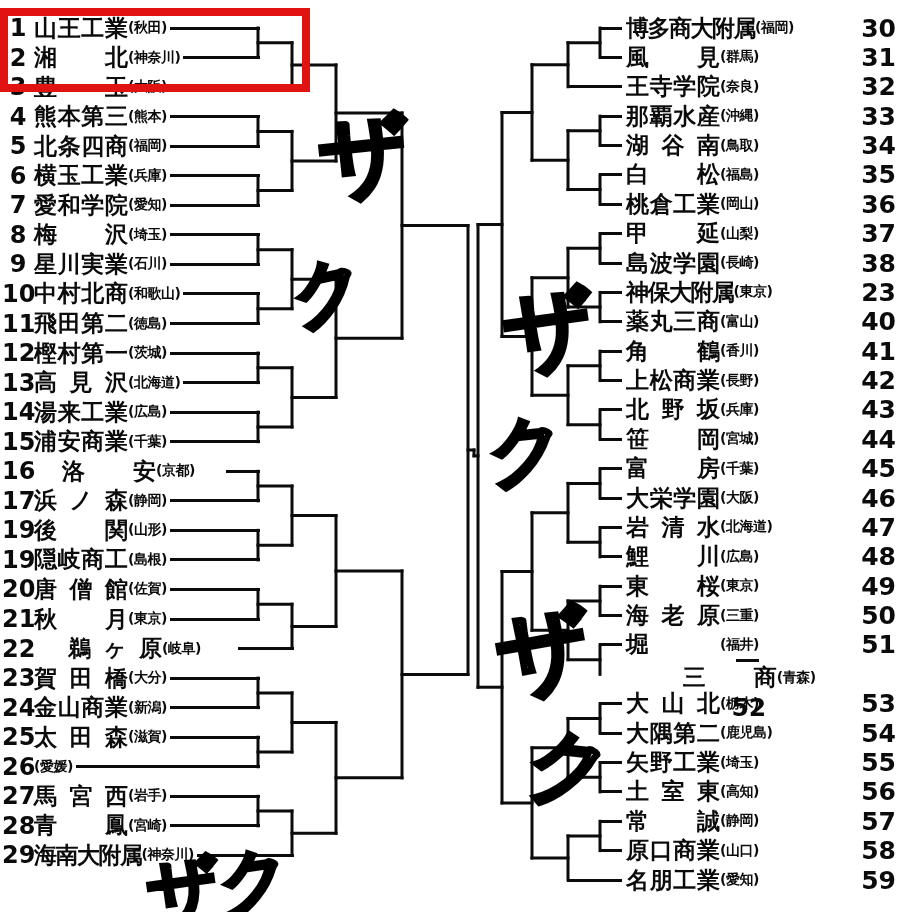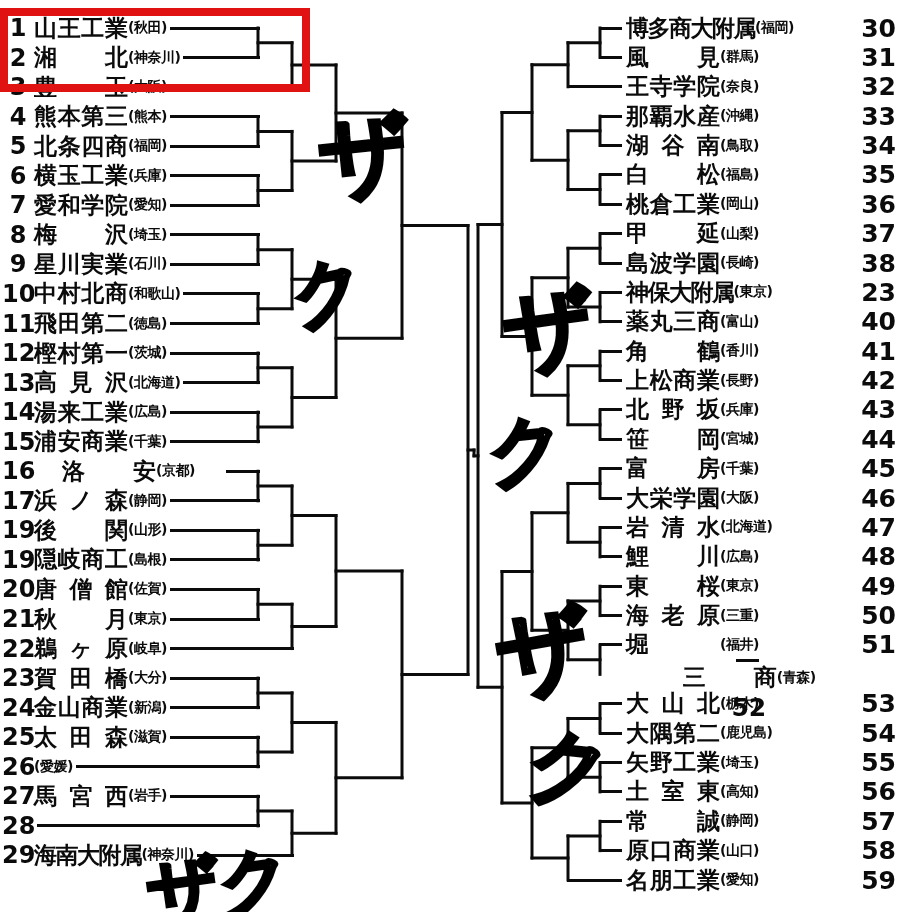--- a/index.html
+++ b/index.html
@@ -360,21 +360,21 @@
         <span class="lead"></span>
       </div>
       <div class="row left-row" style="top: 604px; left: 2px; width: 257.5px;">
         <span class="num">21</span>
         <span class="namewrap">
           <span class="nm">秋月</span>
           <span class="pf">(東京)</span>
         </span>
         <span class="lead"></span>
       </div>
-      <div class="row left-row" style="top: 633.55px; left: 2px; width: 291.5px;">
+      <div class="row left-row" style="top: 633.55px; left: 2px; width: 291.5px; gap: 34px;">
         <span class="num">22</span>
         <span class="namewrap">
           <span class="nm">鵜ヶ原</span>
           <span class="pf">(岐阜)</span>
         </span>
         <span class="lead"></span>
       </div>
       <div class="row left-row" style="top: 663.1px; left: 2px; width: 257.5px;">
         <span class="num">23</span>
         <span class="namewrap">
@@ -409,20 +409,24 @@
       <div class="row left-row" style="top: 781.3px; left: 2px; width: 257.5px;">
         <span class="num">27</span>
         <span class="namewrap">
           <span class="nm">馬宮西</span>
           <span class="pf">(岩手)</span>
         </span>
         <span class="lead"></span>
       </div>
       <div class="row left-row" style="top: 810.85px; left: 2px; width: 257.5px;">
         <span class="num">28</span>
+        <span class="namewrap">
+          <span class="nm">青鳳</span>
+          <span class="pf">(宮崎)</span>
+        </span>
         <span class="lead"></span>
       </div>
       <div class="row left-row" style="top: 840.4px; left: 2px; width: 291.5px;">
         <span class="num">29</span>
         <span class="namewrap">
           <span class="nm wide">海南大附属</span>
           <span class="pf">(神奈川)</span>
         </span>
         <span class="lead"></span>
       </div>

